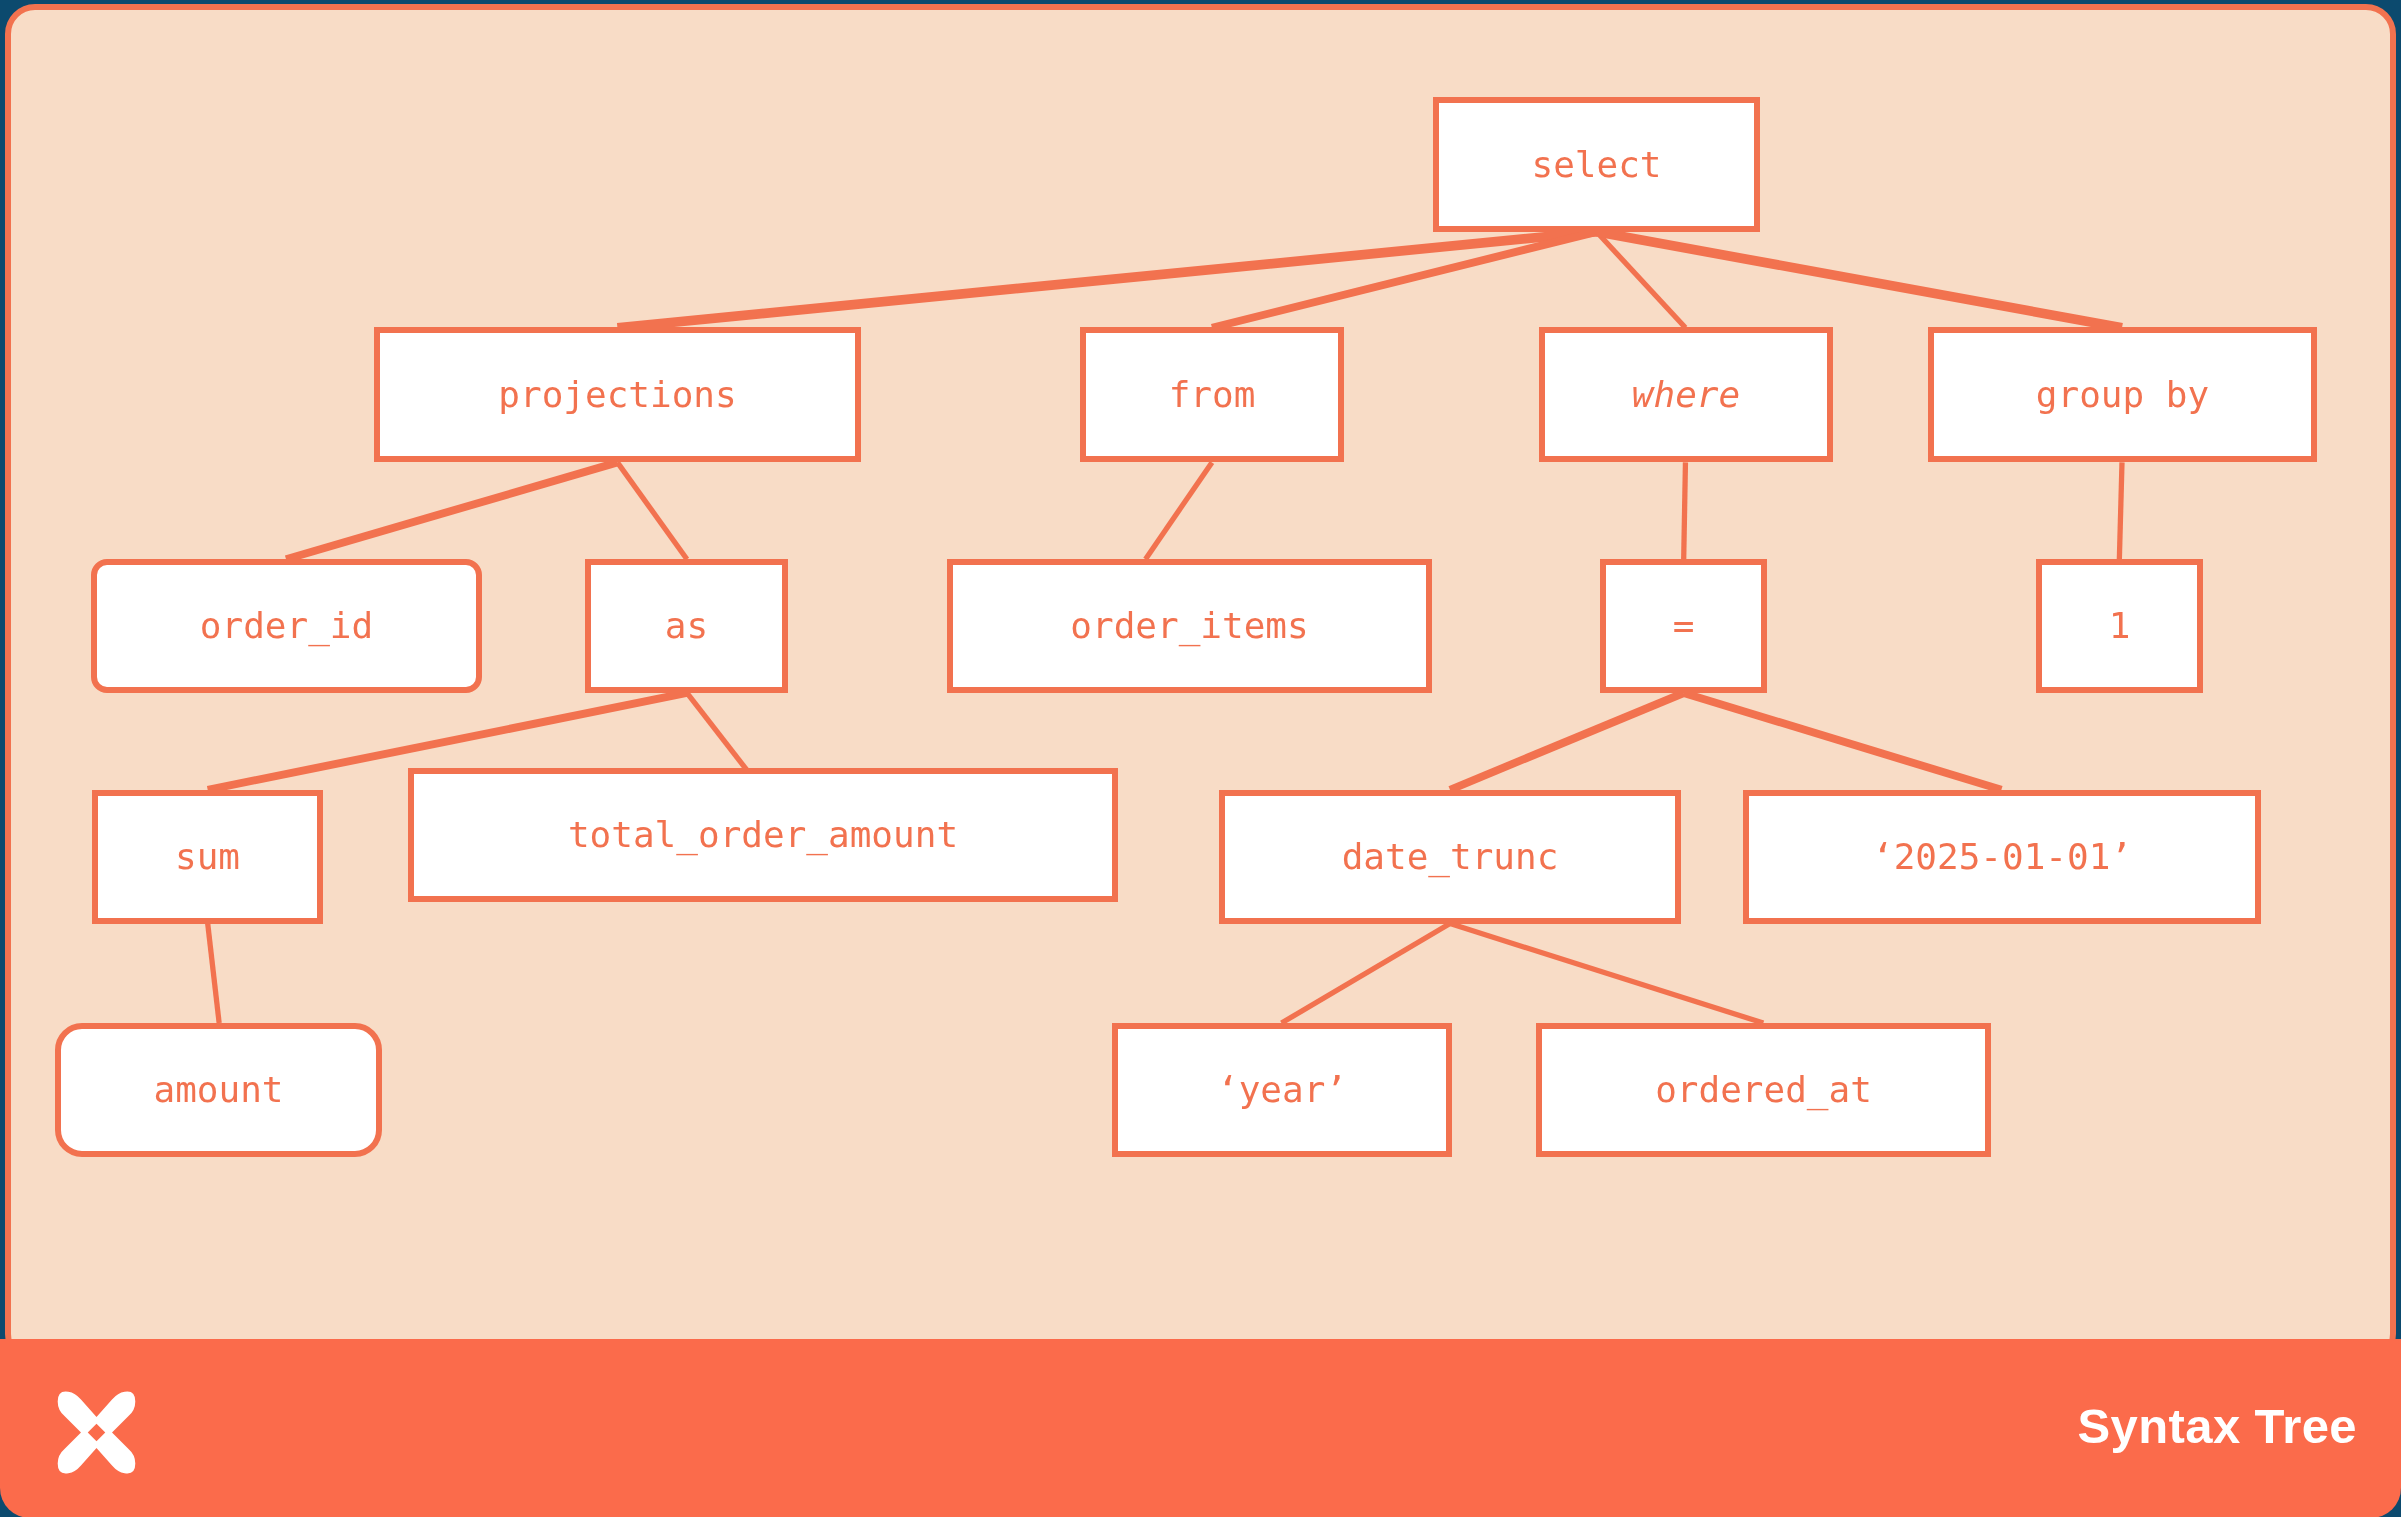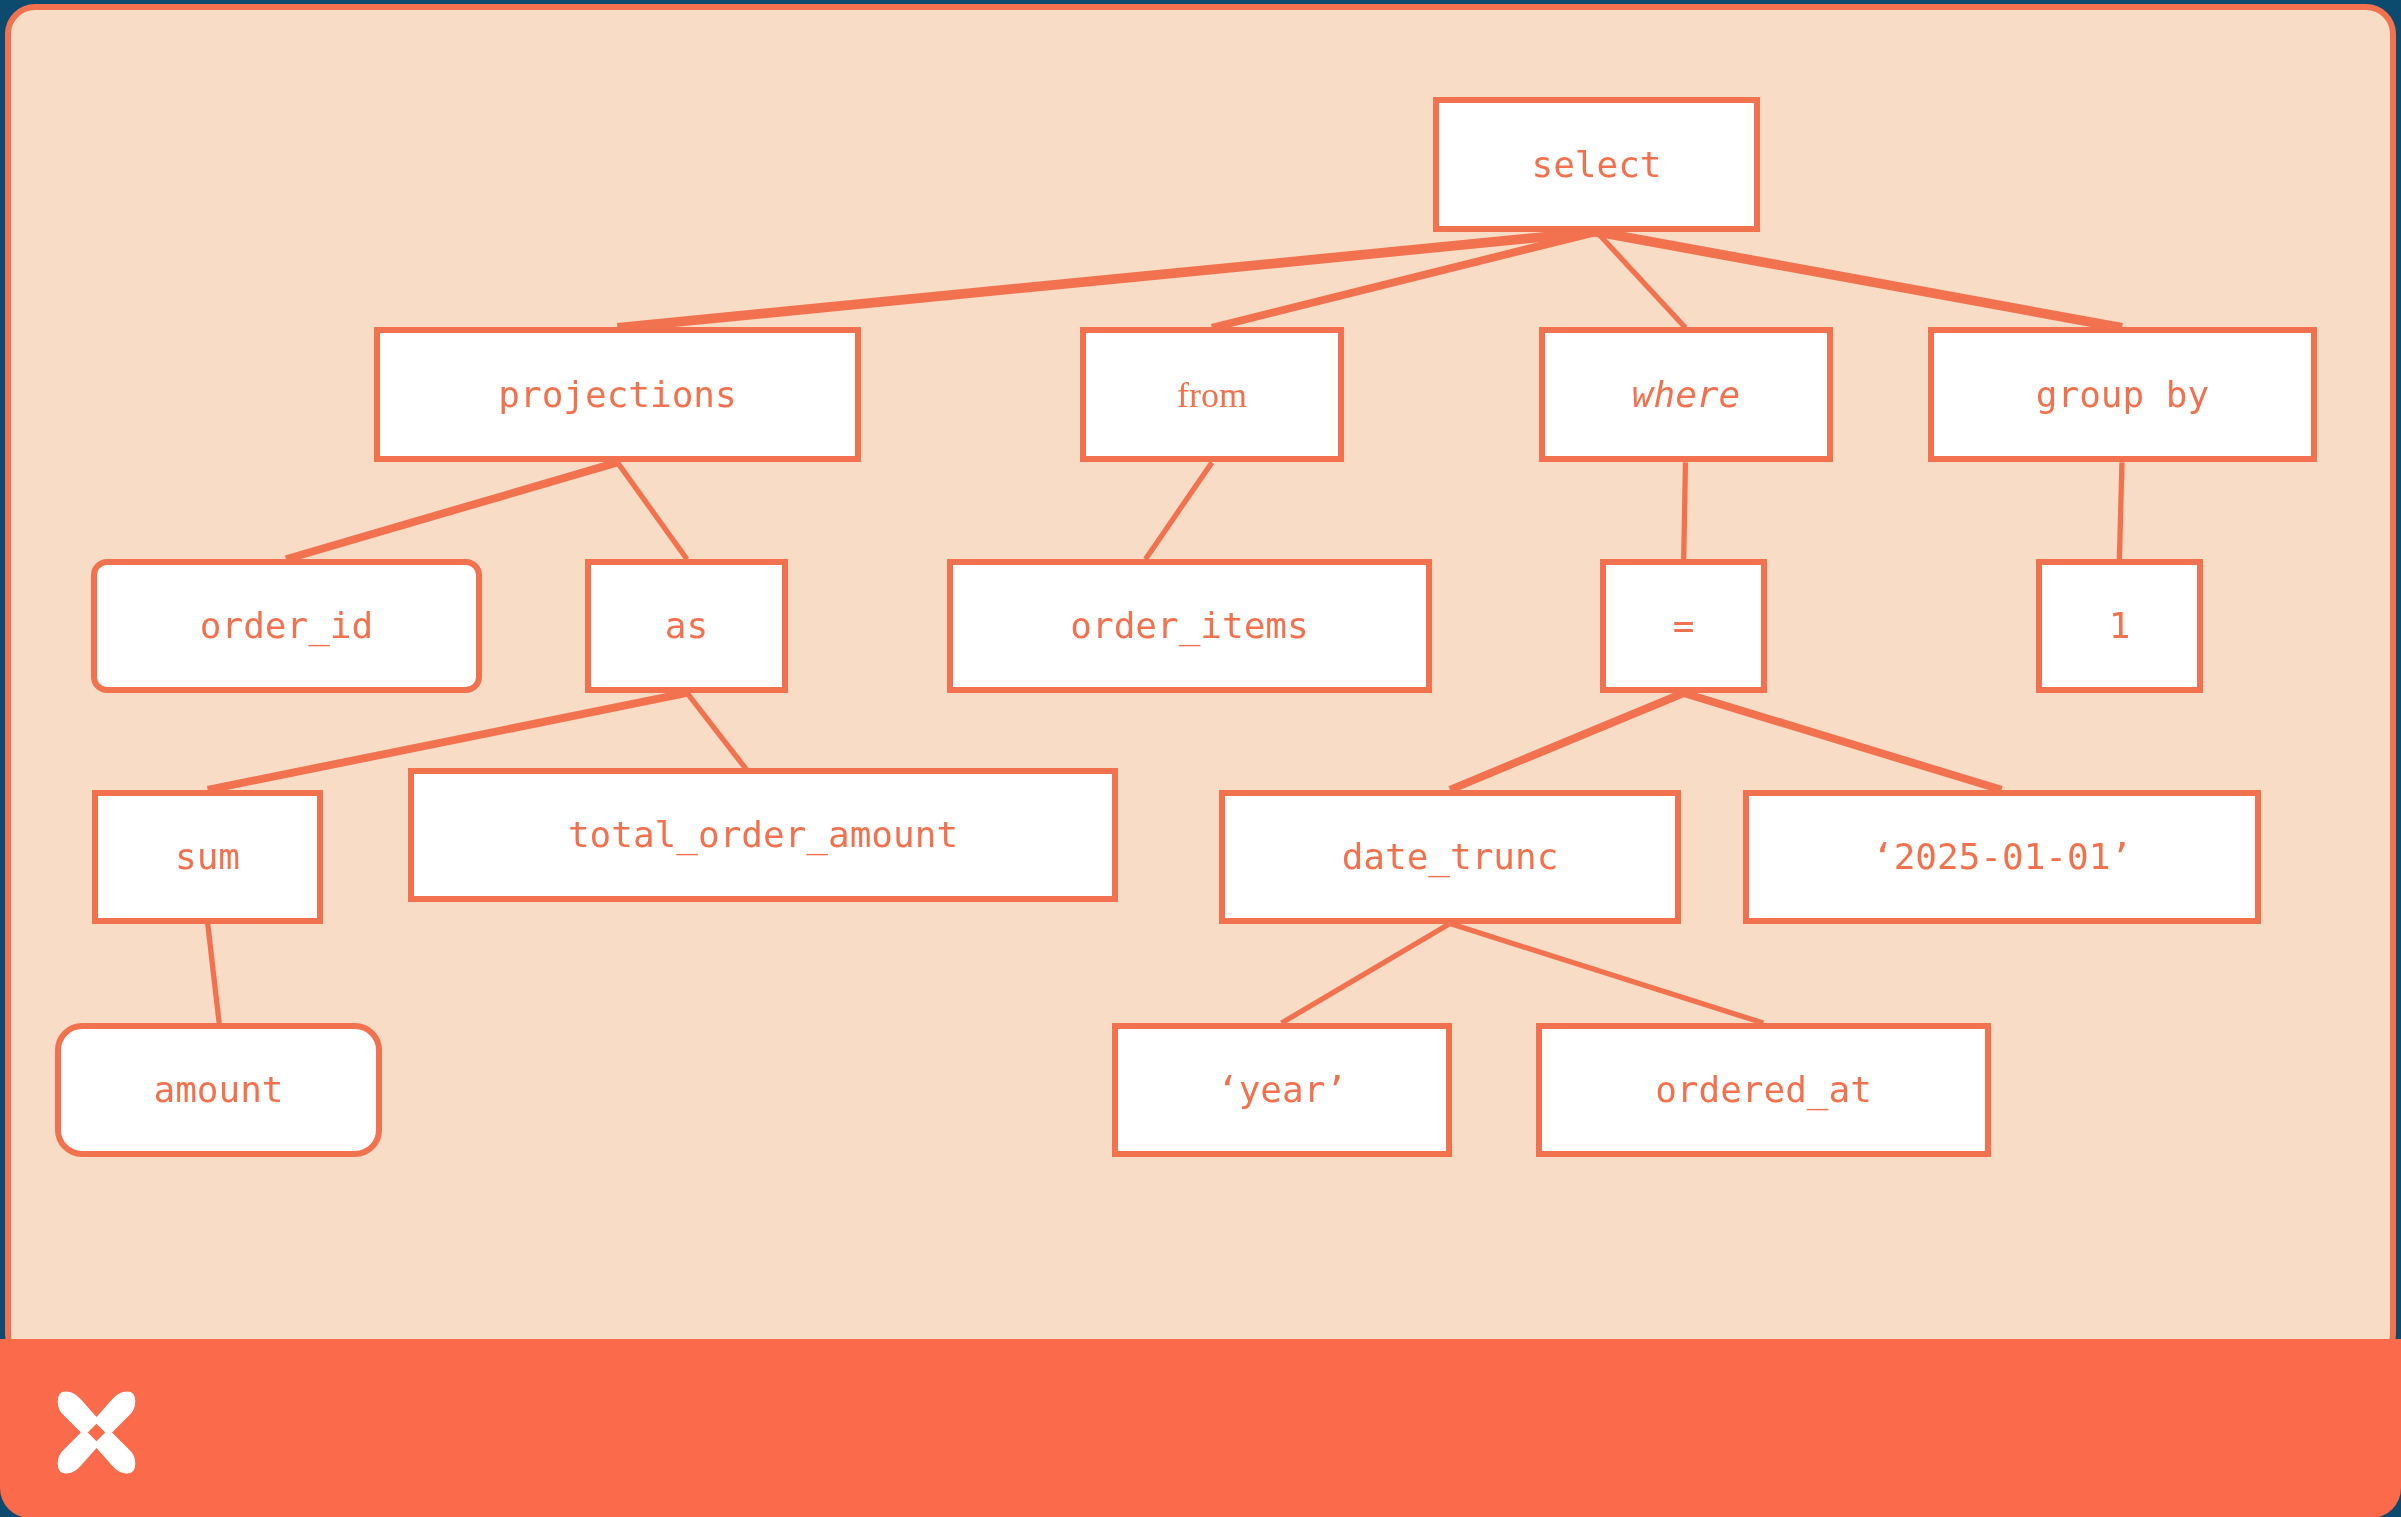--- a/index.html
+++ b/index.html
@@ -102,21 +102,21 @@
       <line x1="236" y1="1049" x2="249" y2="1162" stroke="#F2724F" stroke-width="6" stroke-linecap="butt"></line>
       <line x1="1913" y1="787" x2="1647.5" y2="897" stroke="#F2724F" stroke-width="9" stroke-linecap="butt"></line>
       <line x1="1913" y1="787" x2="2274" y2="897" stroke="#F2724F" stroke-width="9" stroke-linecap="butt"></line>
       <line x1="1647.5" y1="1049" x2="1456" y2="1162" stroke="#F2724F" stroke-width="6" stroke-linecap="butt"></line>
       <line x1="1647.5" y1="1049" x2="2003.5" y2="1162" stroke="#F2724F" stroke-width="6" stroke-linecap="butt"></line>
     </svg>
 
   <div id="nodes-layer">
       <div class="node" style="left: 1433px; top: 97px; width: 327px; height: 135px;">select</div>
       <div class="node" style="left: 374px; top: 327px; width: 487px; height: 135px;">projections</div>
-      <div class="node" style="left: 1080px; top: 327px; width: 264px; height: 135px; font-family: Liberation Serif, serif;">from</div>
+      <div class="node" style="left: 1080px; top: 327px; width: 264px; height: 135px;">from</div>
       <div class="node" style="left: 1539px; top: 327px; width: 294px; height: 135px; font-style: italic;">where</div>
       <div class="node" style="left: 1928px; top: 327px; width: 389px; height: 135px;">group by</div>
       <div class="node" style="left: 91px; top: 559px; width: 391px; height: 134px; border-radius: 16px;">order_id</div>
       <div class="node" style="left: 585px; top: 559px; width: 203px; height: 134px;">as</div>
       <div class="node" style="left: 903px; top: 559px; width: 485px; height: 134px; margin-left: 44px;">order_items</div>
       <div class="node" style="left: 1600px; top: 559px; width: 167px; height: 134px;">=</div>
       <div class="node" style="left: 2036px; top: 559px; width: 167px; height: 134px;">1</div>
       <div class="node" style="left: 92px; top: 790px; width: 231px; height: 134px;">sum</div>
       <div class="node" style="left: 408px; top: 768px; width: 710px; height: 134px;">total_order_amount</div>
       <div class="node" style="left: 1219px; top: 790px; width: 462px; height: 134px;">date_trunc</div>
@@ -129,15 +129,16 @@
   <div id="footer"></div>
 
   <svg id="footer-logo" viewBox="0 0 100 100" xmlns="http://www.w3.org/2000/svg">
     <path d="M10 18 Q10 6 21 8 Q28 9 34 16 L50 34 L66 16 Q72 9 79 8 Q90 6 90 18
              Q90 27 83 33 L66 50 L83 67 Q90 73 90 82 Q90 94 79 92 Q72 91 66 84
              L50 66 L34 84 Q28 91 21 92 Q10 94 10 82 Q10 73 17 67 L34 50 L17 33
              Q10 27 10 18 Z" fill="#FFFFFF"></path>
     <path d="M50 41 L59 50 L50 59 L41 50 Z" fill="#FB6B4B"></path>
   </svg>
 
+  <div id="footer-title">Syntax Tree</div>
 
 </div>
 
 
 </body></html>

